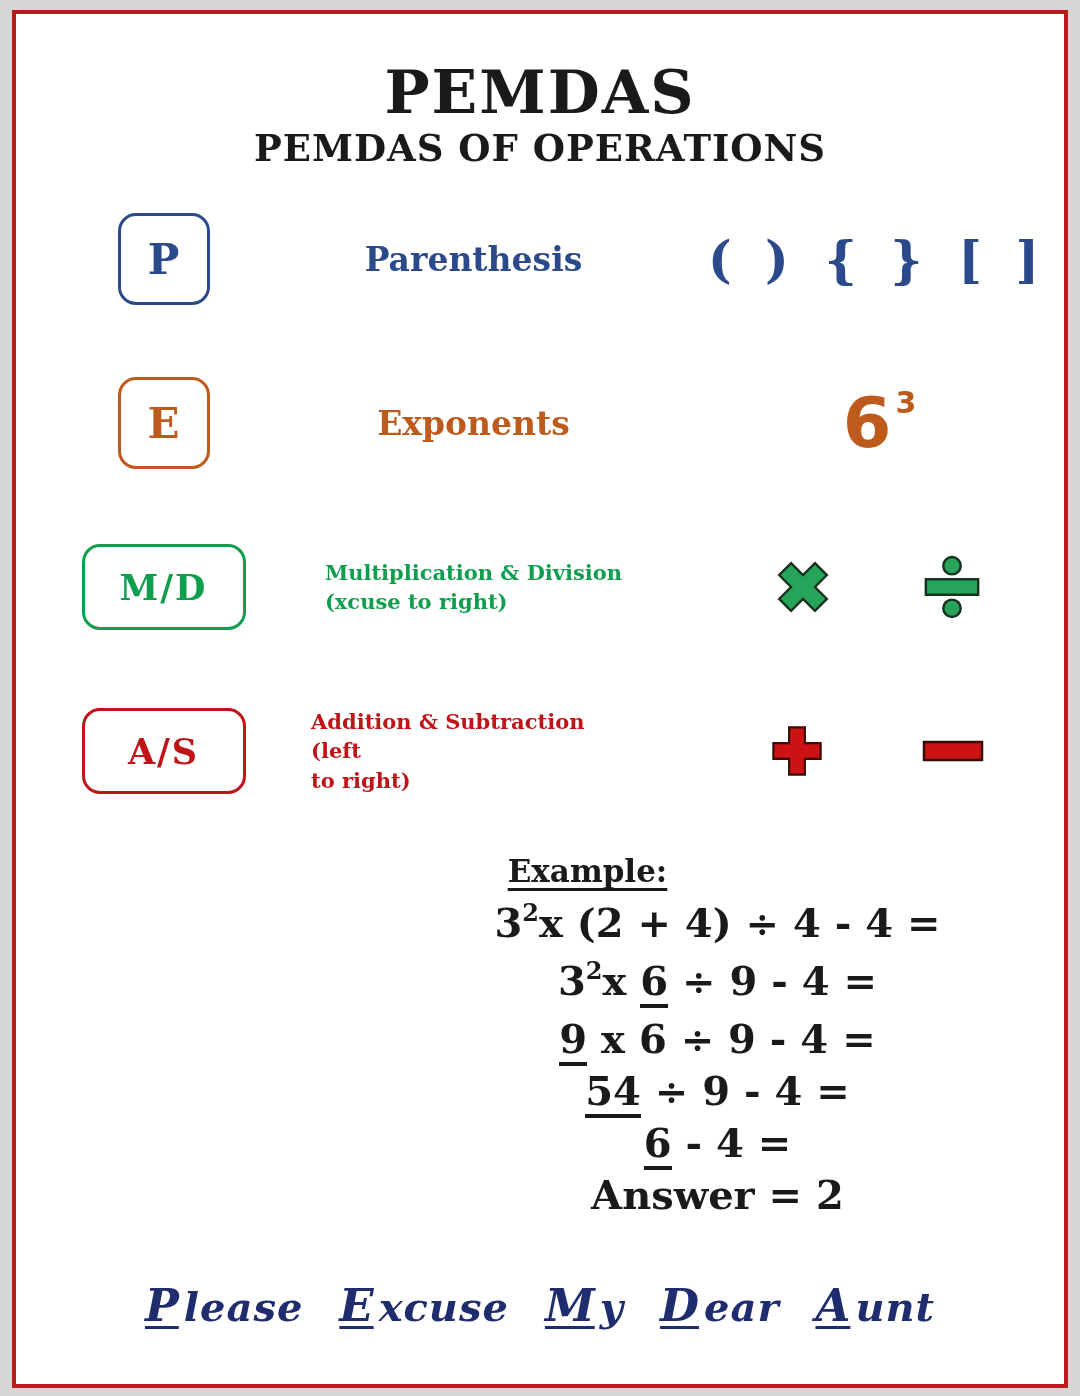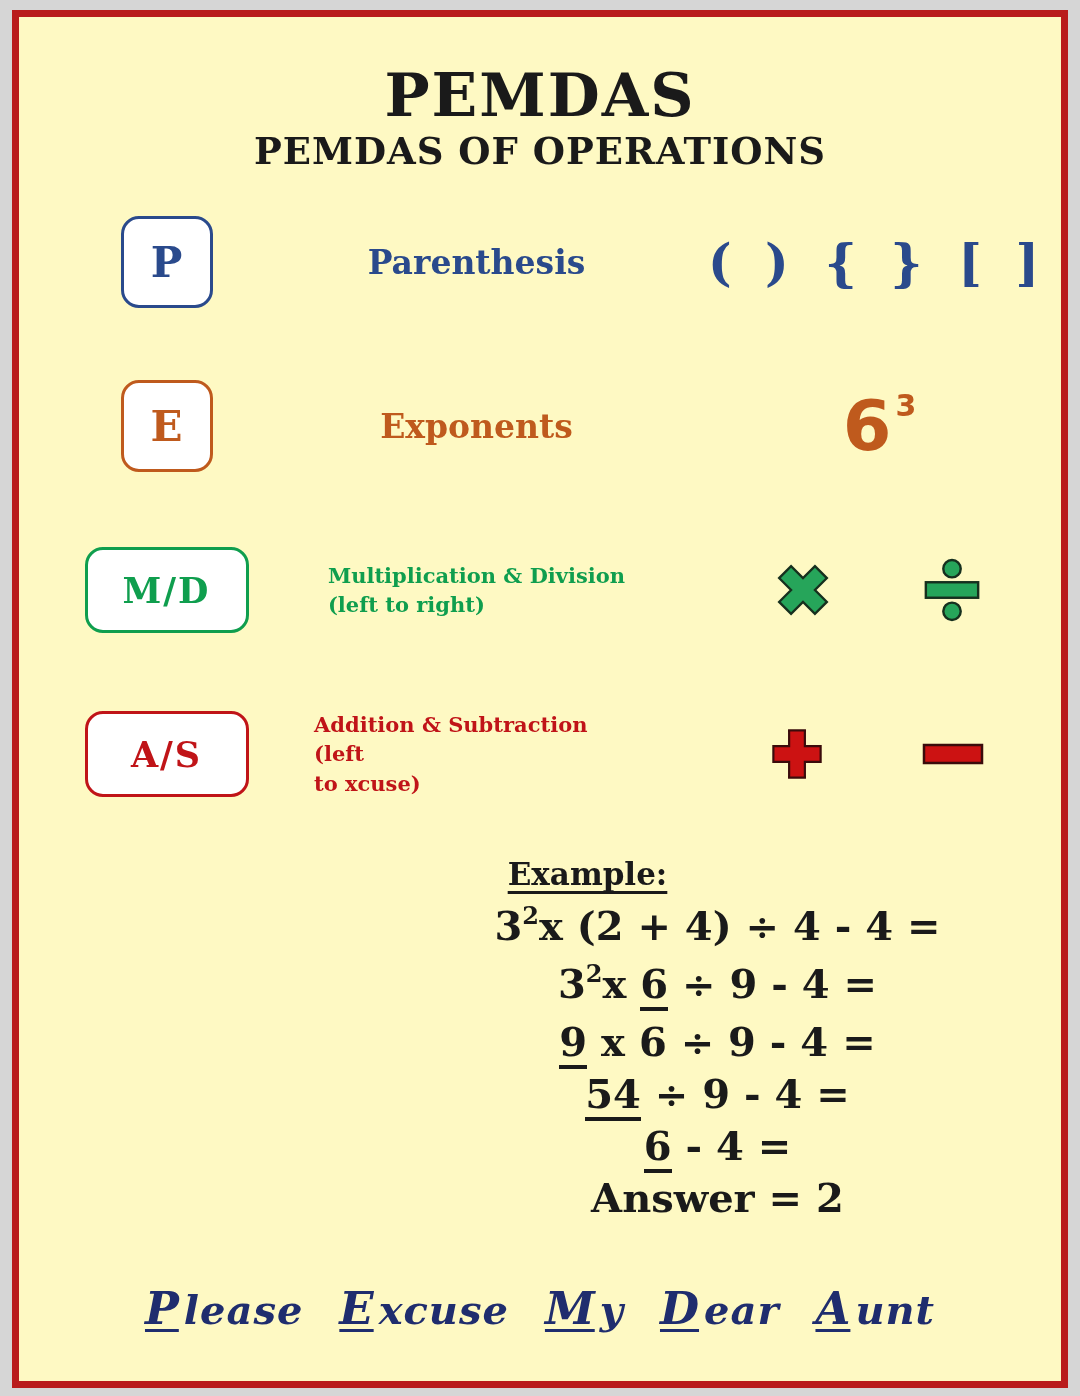--- a/index.html
+++ b/index.html
@@ -4,22 +4,22 @@
 <style>
   html,body{margin:0;padding:0;}
   body{
     width:1080px;height:1396px;
     background:#d6d6d6;
     font-family:"DejaVu Serif","Liberation Serif",serif;
     overflow:hidden;
   }
   .sheet{
     position:absolute;left:12px;top:10px;right:12px;bottom:8px;
-    background:#fef9c3;
-    border:7px solid #b91c1c;
+    background:#ffffff;
+    border:4px solid #b91c1c;
   }
   
   .header{ text-align:center; padding-top:48px; color:var(--ink); }
   .title{
     margin:0; font-size:60px; font-weight:bold; letter-spacing:2px; line-height:1;
   }
   .subtitle{
     margin:8px 0 0 0; font-size:37px; font-weight:bold; letter-spacing:1px; line-height:1;
   }
   
@@ -131,21 +131,21 @@
 
     <div class="row">
       <div class="boxcell">
         <div class="letter-box box-wide green">
           <span>M/D</span>
         </div>
       </div>
       <div class="desccell">
         <div class="desc-small green">
           <div>Multiplication &amp; Division</div>
-          <div>(left to right)</div>
+          <div>(xcuse to right)</div>
         </div>
       </div>
       <div class="symcell">
         <div class="shape-pair pair-gap-md">
           <svg class="shape" width="60" height="62" viewBox="0 0 64 64">
             <polygon points="23,5 41,5 41,23 59,23 59,41 41,41 41,59 23,59 23,41 5,41 5,23 23,23" transform="rotate(45 32 32)" fill="#26a55a" stroke="#16301e" stroke-width="2.5"></polygon>
           </svg>
           <svg class="shape" width="62" height="64" viewBox="0 0 64 66">
             <circle cx="32" cy="11" r="9" fill="#26a55a" stroke="#16301e" stroke-width="2.5"></circle>
             <rect x="5" y="25" width="54" height="16" fill="#26a55a" stroke="#16301e" stroke-width="2.5"></rect>
@@ -157,21 +157,21 @@
 
     <div class="row">
       <div class="boxcell">
         <div class="letter-box box-wide red">
           <span>A/S</span>
         </div>
       </div>
       <div class="desccell">
         <div class="desc-small red">
           <div>Addition &amp; Subtraction (left</div>
-          <div>to xcuse)</div>
+          <div>to right)</div>
         </div>
       </div>
       <div class="symcell">
         <div class="shape-pair pair-gap-as">
           <svg class="shape" width="56" height="58" viewBox="0 0 64 64">
             <polygon points="23,5 41,5 41,23 59,23 59,41 41,41 41,59 23,59 23,41 5,41 5,23 23,23" fill="#cc1212" stroke="#3a0b0b" stroke-width="2.5"></polygon>
           </svg>
           <svg class="shape" width="66" height="58" viewBox="0 0 66 58">
             <rect x="4" y="20" width="58" height="18" fill="#cc1212" stroke="#3a0b0b" stroke-width="2.5"></rect>
           </svg>

